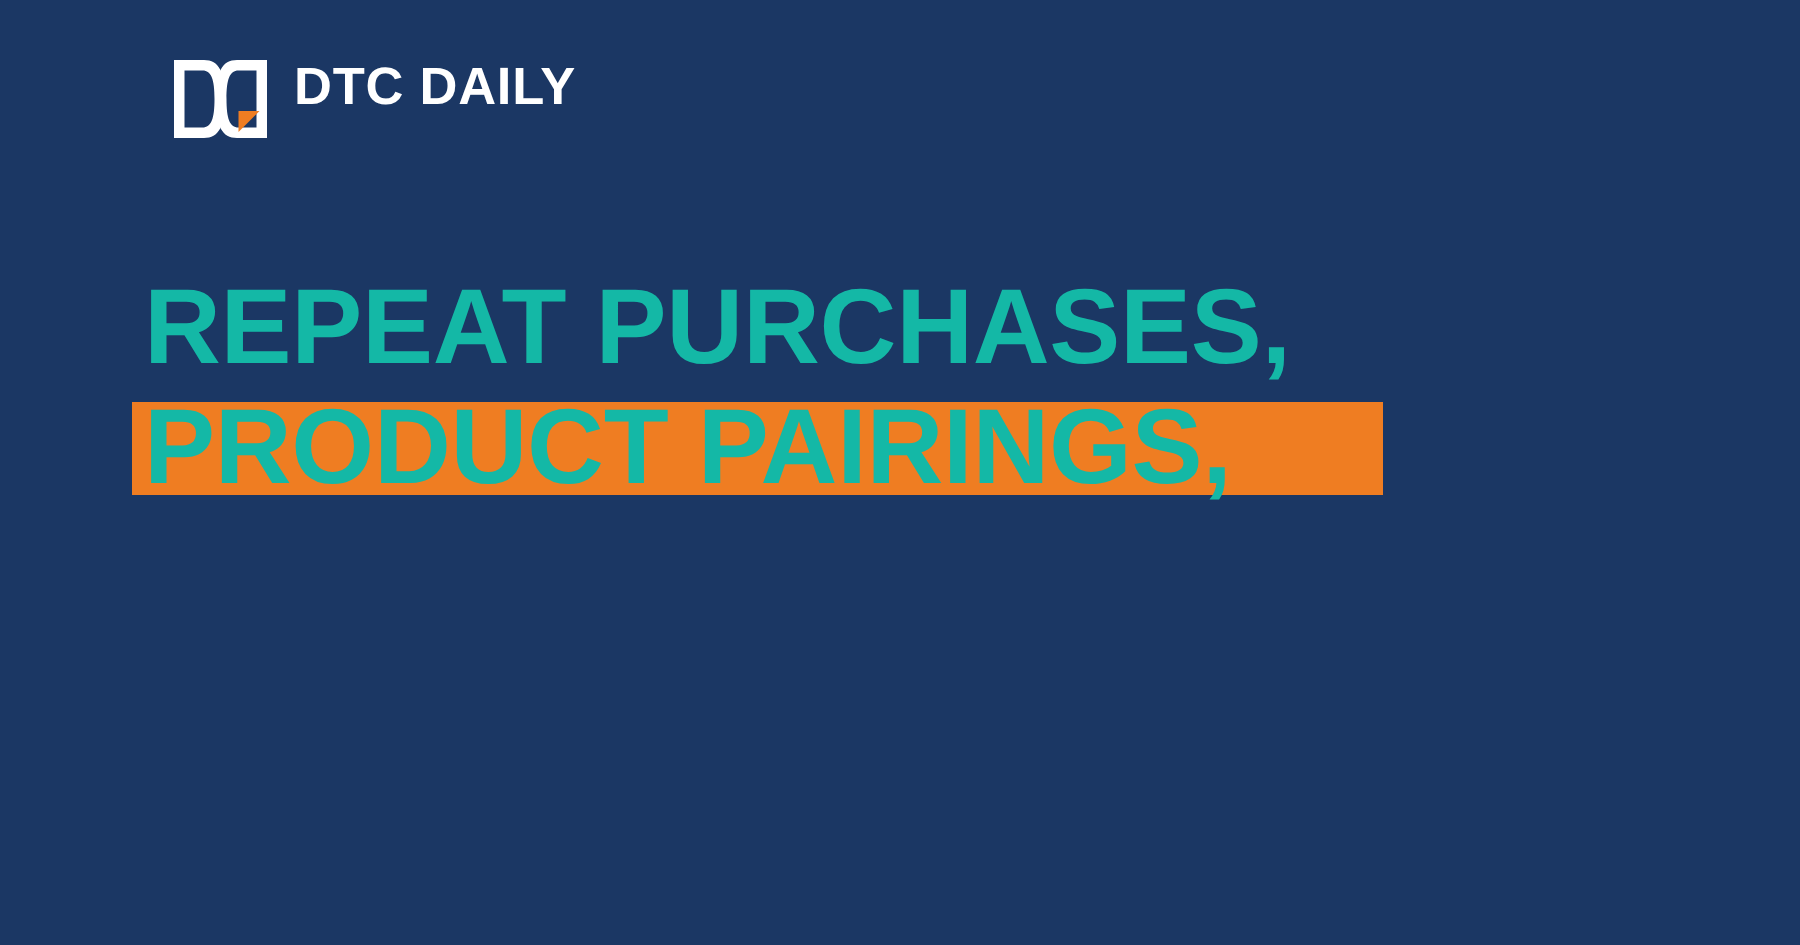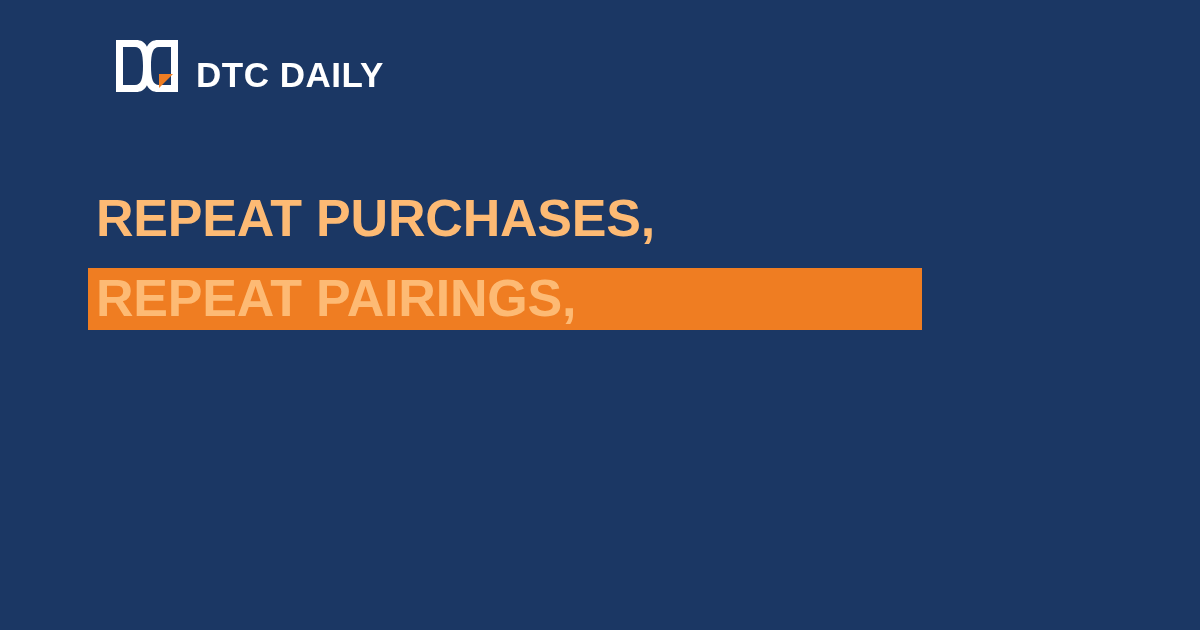--- a/index.html
+++ b/index.html
@@ -22,21 +22,21 @@
     background: #1b3764;
     overflow: hidden;
   }
 
   
   .brand {
     position: absolute;
     left: 116px;
     top: 40px;
     display: flex;
-    align-items: flex-end;
+    align-items: flex-start;
     gap: 18px;
   }
 
   .brand-mark {
     width: 62px;
     height: 52px;
     display: block;
     flex: 0 0 auto;
   }
 
@@ -63,23 +63,23 @@
     height: 80px;
   }
 
   .line-text {
     position: absolute;
     left: 8px;
     top: 0;
     height: 80px;
     display: flex;
     align-items: center;
-    color: #fdba74;
+    color: #14b8a6;
     font-family: "Liberation Sans", sans-serif;
-    font-size: 52px;
+    font-size: 71px;
     font-weight: bold;
     letter-spacing: -0.2px;
     line-height: 1;
     white-space: nowrap;
     z-index: 2;
   }
 
   .hl-bar {
     position: absolute;
     left: 0;
@@ -121,20 +121,20 @@
   </div>
 
   <div class="headline">
 
     <div class="line">
       <span class="line-text">REPEAT PURCHASES,</span>
     </div>
 
     <div class="line">
       <span class="hl-bar bar-2"></span>
-      <span class="line-text">REPEAT PAIRINGS,</span>
+      <span class="line-text">PRODUCT PAIRINGS,</span>
     </div>
 
 
 
   </div>
 
 </div>
 
 </body></html>

